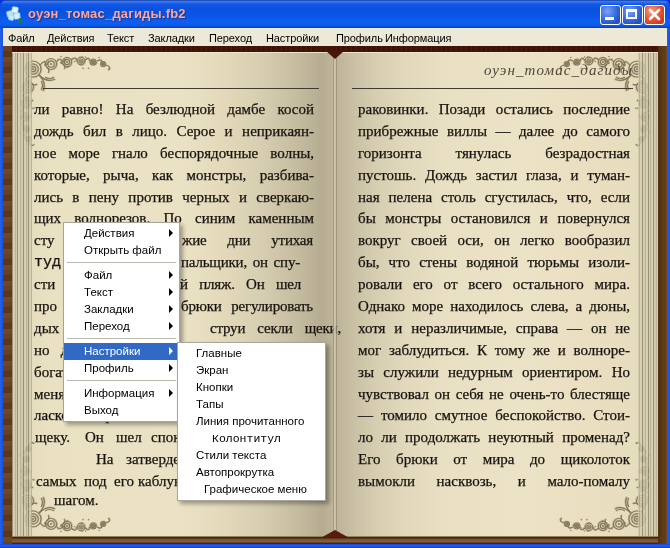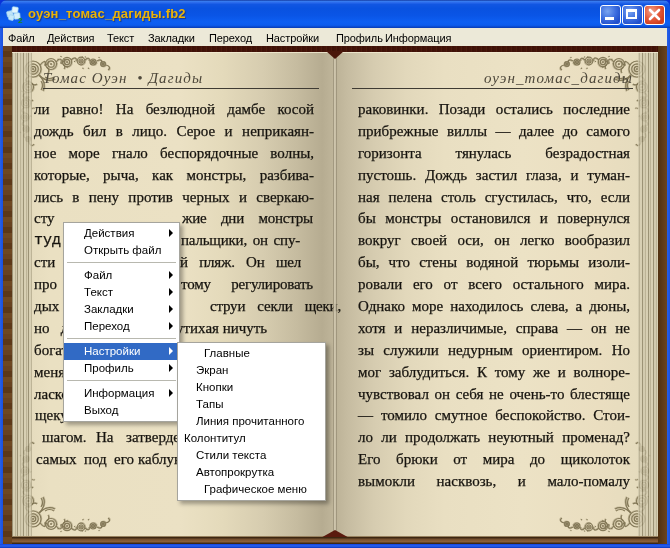--- a/index.html
+++ b/index.html
@@ -4,21 +4,21 @@
 <style>
   html,body{margin:0;padding:0;}
   body{width:670px;height:548px;overflow:hidden;position:relative;
        font-family:"Liberation Sans",sans-serif;background:#0831d9;}
   .abs{position:absolute;}
 
   
   #titlebar{left:0;top:0;width:670px;height:28px;
     background:linear-gradient(180deg,#0a2a8f 0%,#3a80f0 4%,#2b6bec 9%,#1156e2 16%,#0952e0 30%,#0a55e6 55%,#0d5ff2 78%,#0c5cee 90%,#0a46c8 97%,#073ab0 100%);
     border-radius:7px 7px 0 0;}
-  #title-text{left:28px;top:6px;color:#eab308;font-size:13px;font-weight:bold;
+  #title-text{left:28px;top:6px;color:#fca5a5;font-size:13px;font-weight:bold;
     text-shadow:1px 1px 1px #1a3a8a;letter-spacing:0.2px;}
   .wbtn{top:5px;width:21px;height:20px;border-radius:3px;border:1px solid #ffffff;
     box-sizing:border-box;}
   .wbtn.blue{background:radial-gradient(circle at 35% 30%,#7aa4ef 0%,#3e6fe0 45%,#1f4ecb 80%,#2a58d8 100%);}
   #btn-close{background:radial-gradient(circle at 35% 30%,#f2a38c 0%,#e3593a 45%,#ce3c1b 80%,#d8502d 100%);}
 
   
   #menubar{left:0;top:28px;width:670px;height:18px;background:#ece9d8;}
   .mitem{top:3.5px;font-size:11px;letter-spacing:-0.1px;color:#000;}
 
@@ -217,46 +217,46 @@
           <circle cx="82.0" cy="4.4" r="0.7" fill="#786d4c" stroke="none"></circle>
           <circle cx="4.9" cy="38.3" r="0.7" fill="#786d4c" stroke="none"></circle>
           <circle cx="87.7" cy="9.1" r="0.7" fill="#786d4c" stroke="none"></circle>
           <circle cx="11.8" cy="43.9" r="0.7" fill="#786d4c" stroke="none"></circle>
           <circle cx="57.5" cy="8.4" r="0.7" fill="#786d4c" stroke="none"></circle>
           <circle cx="7.9" cy="62.6" r="0.7" fill="#786d4c" stroke="none"></circle>
         </g>
       </defs>
     </svg>
 
-    <div class="abs hdr" style="left:43px;top:24px;">Томас Оуэн &nbsp;•&nbsp;Дагиды</div>
     <div class="abs hline" style="left:43px;top:42px;width:276px;"></div>
-    <div class="abs hdr" style="right:37px;top:24px;text-align:right;">оуэн_томас_дагиды</div>
+    <div class="abs hdr" style="right:37px;top:16px;text-align:right;">оуэн_томас_дагиды</div>
     <div class="abs hline" style="left:352px;top:42px;width:281px;"></div>
 
     <div class="abs col" id="colL" style="left:34px;top:53px;width:280px;">
       <div>ли равно! На безлюдной дамбе косой</div>
       <div>дождь бил в лицо. Серое и неприкаян-</div>
       <div>ное море гнало беспорядочные волны,</div>
       <div>которые, рыча, как монстры, разбива-</div>
       <div>лись в пену против черных и сверкаю-</div>
+      <div>щих волнорезов. По синим каменным</div>
       <div class="frag">
         <span style="left:0;">сту</span>
-        <span class="fx" style="left:148px;width:131px;">жие дни монстры</span>
+        <span class="fx" style="left:148px;width:131px;">жие дни утихая</span>
       </div>
       <div class="frag">
         <span style="left:0;font-family:Liberation Mono, monospace;">туд</span>
         <span class="fx" style="left:147px;width:119px;">пальщики, он спу-</span>
       </div>
       <div class="frag">
         <span style="left:0;">сти</span>
         <span class="fx" style="left:146px;width:121px;">й пляж. Он шел</span>
       </div>
       <div class="frag">
         <span style="left:0;">про</span>
-        <span class="fx" style="left:147px;width:132px;">тому регулировать</span>
+        <span class="fx" style="left:147px;width:132px;">брюки регулировать</span>
       </div>
       <div class="frag">
         <span style="left:0;">дых</span>
         <span class="fx" style="left:148px;width:131px;padding-left:28px;">струи секли щеки,</span>
       </div>
       <div class="frag">
         <span style="left:0;">но&nbsp;&nbsp;&nbsp;дождь хлестал не утихая ничуть</span>
       </div>
       <div class="frag">
         <span style="left:0;">богатая пена вскипала у самых ног</span>
@@ -267,21 +267,21 @@
       <div class="frag">
         <span style="left:0;">ласковый бриз сменился ветром в</span>
       </div>
       <div class="frag">
         <span style="left:1px;">щеку.</span>
         <span style="left:51px;">Он</span>
         <span style="left:82px;">шел</span>
         <span style="left:117px;">спокойным,</span>
       </div>
       <div class="frag">
-        <span style="left:8px;">шагом.</span>
+        <span style="left:20px;margin-top:41px;">шагом.</span>
         <span style="left:62px;">На</span>
         <span style="left:92px;">затвердевшем</span>
       </div>
       <div class="frag">
         <span style="left:2px;">самых</span>
         <span style="left:50px;">под</span>
         <span style="left:80px;">его</span>
         <span style="left:104px;">каблуками</span>
       </div>
     </div>
@@ -291,22 +291,22 @@
       <div>прибрежные виллы — далее до самого</div>
       <div>горизонта тянулась безрадостная</div>
       <div>пустошь. Дождь застил глаза, и туман-</div>
       <div>ная пелена столь сгустилась, что, если</div>
       <div>бы монстры остановился и повернулся</div>
       <div>вокруг своей оси, он легко вообразил</div>
       <div>бы, что стены водяной тюрьмы изоли-</div>
       <div>ровали его от всего остального мира.</div>
       <div>Однако море находилось слева, а дюны,</div>
       <div>хотя и неразличимые, справа — он не</div>
+      <div>мог заблудиться. К тому же и волноре-</div>
       <div>зы служили недурным ориентиром. Но</div>
-      <div>мог заблудиться. К тому же и волноре-</div>
       <div>чувствовал он себя не очень-то блестяще</div>
       <div>— томило смутное беспокойство. Стои-</div>
       <div>ло ли продолжать неуютный променад?</div>
       <div>Его брюки от мира до щиколоток</div>
       <div>вымокли насквозь, и мало-помалу</div>
     </div>
   </div>
 
   <div class="abs" id="wbl"></div>
   <div class="abs" id="wbr"></div>
@@ -325,23 +325,23 @@
     <div class="it hl">Настройки<span class="arr"></span></div>
     <div class="it">Профиль<span class="arr"></span></div>
     <div class="sep"></div>
     <div class="it">Информация<span class="arr"></span></div>
     <div class="it">Выход</div>
     <div style="height:2px;"></div>
   </div>
 
   <div class="abs pmenu" id="menu2" style="left:177px;top:342px;width:149px;">
     <div style="height:2px;"></div>
-    <div class="it" style="padding-left:26px;">Главные</div>
+    <div class="it" style="padding-left:18px;">Главные</div>
     <div class="it" style="padding-left:18px;">Экран</div>
     <div class="it" style="padding-left:18px;">Кнопки</div>
     <div class="it" style="padding-left:18px;">Тапы</div>
     <div class="it" style="padding-left:18px;">Линия прочитанного</div>
-    <div class="it" style="padding-left:6px;">Колонтитул</div>
+    <div class="it" style="padding-left:34px;font-family:Liberation Mono, monospace;">Колонтитул</div>
     <div class="it" style="padding-left:18px;">Стили текста</div>
     <div class="it" style="padding-left:18px;">Автопрокрутка</div>
     <div class="it" style="padding-left:26px;">Графическое меню</div>
     <div style="height:2px;"></div>
   </div>
 
 </body></html>

